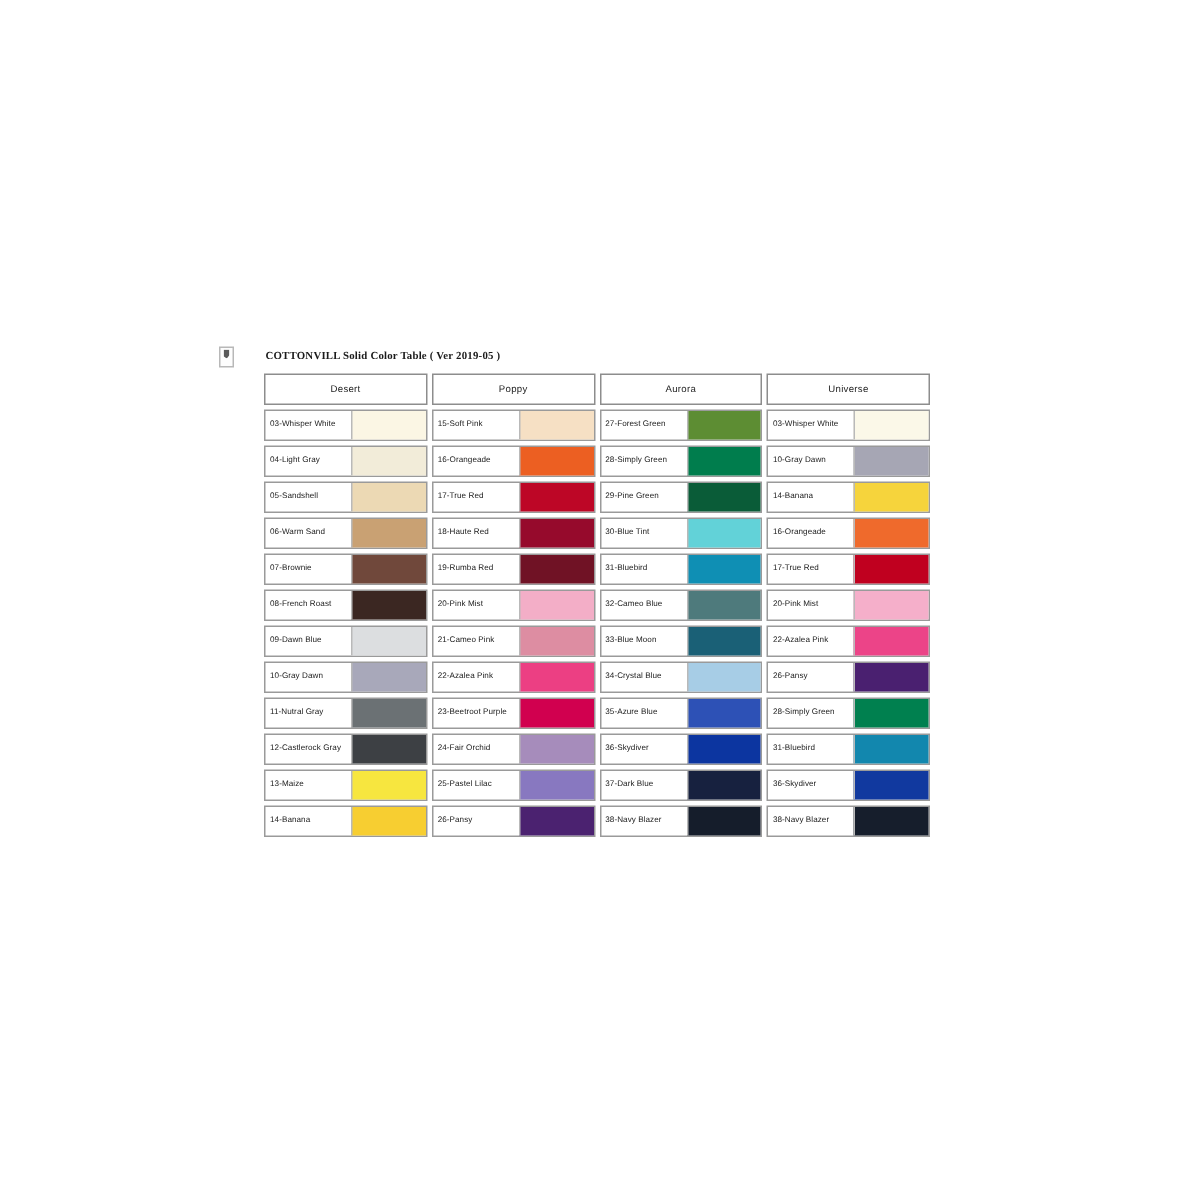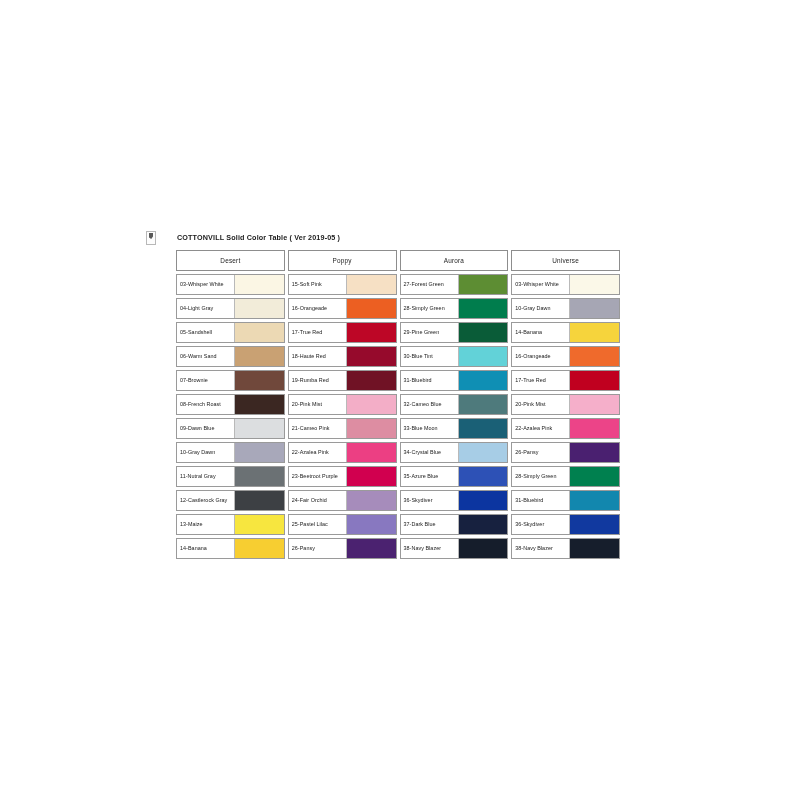--- a/index.html
+++ b/index.html
@@ -43,20 +43,21 @@
     top: 233px;
     width: 450px;
   }
   #title {
     font-size: 7.2px;
     font-weight: bold;
     color: #1b1b1b;
     letter-spacing: 0.15px;
     margin: 0 0 5px 1px;
     white-space: nowrap;
+    font-family: Liberation Serif, serif;
   }
   table.grid {
     border-collapse: separate;
     border-spacing: 3px 3px;
     table-layout: fixed;
     width: 450px;
     margin-left: -3px;
   }
   table.grid td {
     padding: 0;

